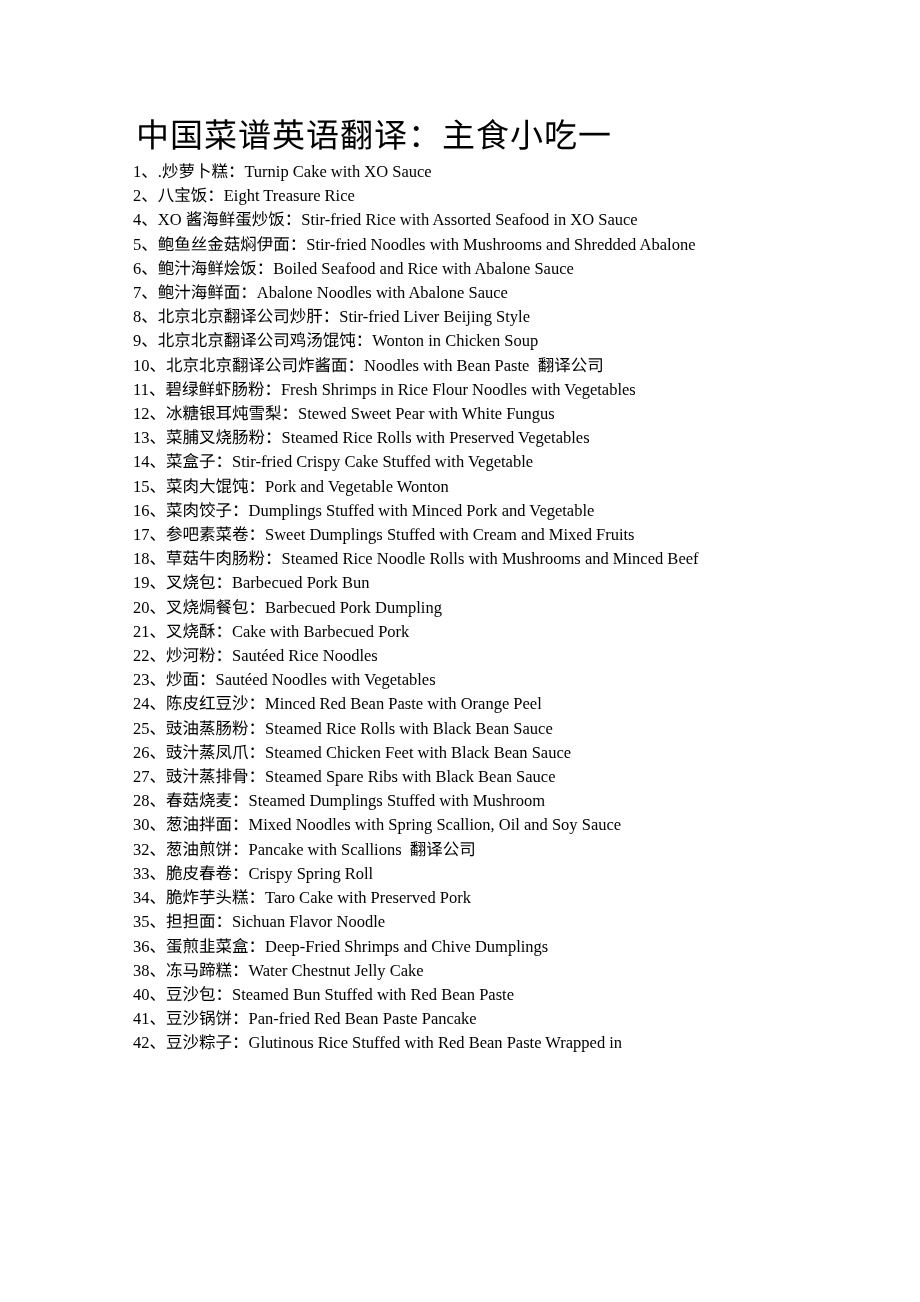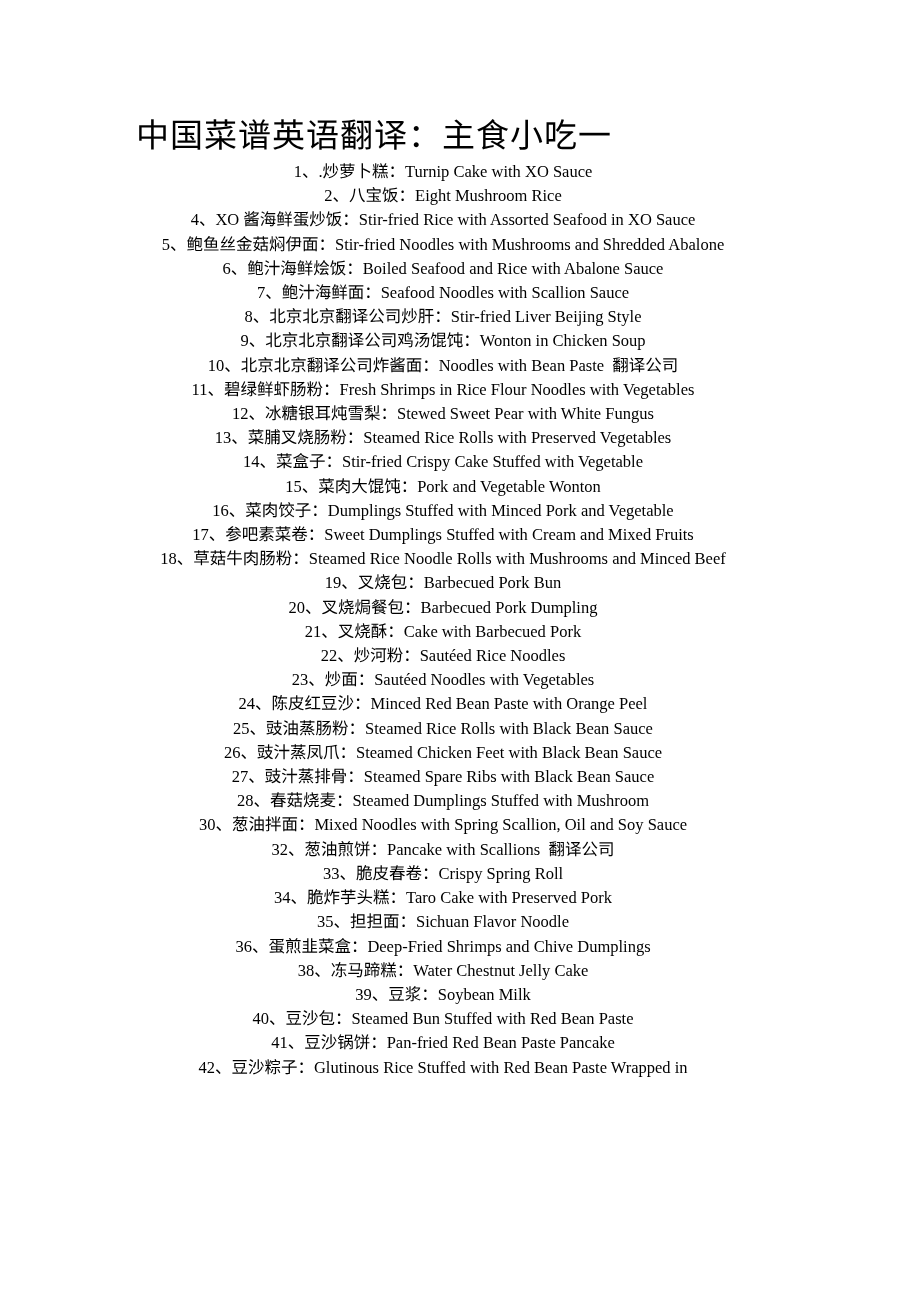--- a/index.html
+++ b/index.html
@@ -43,21 +43,20 @@
   .recipe-list {
     position: absolute;
     left: 133px;
     top: 160px;
     width: 620px;
     list-style: none;
     margin: 0;
     padding: 0;
     font-size: 16.5px;
     line-height: 24.2px;
-    text-align: center;
   }
 
   .recipe-item {
     margin: 0;
     padding: 0;
     white-space: normal;
     text-indent: 0;
   }
 
   .item-index {
@@ -86,25 +85,25 @@
 </style>
 </head>
 <body>
 
 <div class="page">
 
   <h1 class="doc-title">中国菜谱英语翻译：主食小吃一</h1>
 
   <ul class="recipe-list">
       <li class="recipe-item"><span class="item-index">1</span><span class="item-sep">、</span><span class="item-cn">.炒萝卜糕</span><span class="item-colon">：</span><span class="item-en">Turnip Cake with XO Sauce</span></li>
-      <li class="recipe-item"><span class="item-index">2</span><span class="item-sep">、</span><span class="item-cn">八宝饭</span><span class="item-colon">：</span><span class="item-en">Eight Mushroom Rice</span></li>
+      <li class="recipe-item"><span class="item-index">2</span><span class="item-sep">、</span><span class="item-cn">八宝饭</span><span class="item-colon">：</span><span class="item-en">Eight Treasure Rice</span></li>
       <li class="recipe-item"><span class="item-index">4</span><span class="item-sep">、</span><span class="item-cn">XO 酱海鲜蛋炒饭</span><span class="item-colon">：</span><span class="item-en">Stir-fried Rice with Assorted Seafood in XO Sauce</span></li>
       <li class="recipe-item"><span class="item-index">5</span><span class="item-sep">、</span><span class="item-cn">鲍鱼丝金菇焖伊面</span><span class="item-colon">：</span><span class="item-en">Stir-fried Noodles with Mushrooms and Shredded Abalone</span></li>
       <li class="recipe-item"><span class="item-index">6</span><span class="item-sep">、</span><span class="item-cn">鲍汁海鲜烩饭</span><span class="item-colon">：</span><span class="item-en">Boiled Seafood and Rice with Abalone Sauce</span></li>
-      <li class="recipe-item"><span class="item-index">7</span><span class="item-sep">、</span><span class="item-cn">鲍汁海鲜面</span><span class="item-colon">：</span><span class="item-en">Seafood Noodles with Scallion Sauce</span></li>
+      <li class="recipe-item"><span class="item-index">7</span><span class="item-sep">、</span><span class="item-cn">鲍汁海鲜面</span><span class="item-colon">：</span><span class="item-en">Abalone Noodles with Abalone Sauce</span></li>
       <li class="recipe-item"><span class="item-index">8</span><span class="item-sep">、</span><span class="item-cn">北京北京翻译公司炒肝</span><span class="item-colon">：</span><span class="item-en">Stir-fried Liver Beijing Style</span></li>
       <li class="recipe-item"><span class="item-index">9</span><span class="item-sep">、</span><span class="item-cn">北京北京翻译公司鸡汤馄饨</span><span class="item-colon">：</span><span class="item-en">Wonton in Chicken Soup</span></li>
       <li class="recipe-item"><span class="item-index">10</span><span class="item-sep">、</span><span class="item-cn">北京北京翻译公司炸酱面</span><span class="item-colon">：</span><span class="item-en">Noodles with Bean Paste</span><span class="item-note">&nbsp;&nbsp;翻译公司</span></li>
       <li class="recipe-item"><span class="item-index">11</span><span class="item-sep">、</span><span class="item-cn">碧绿鲜虾肠粉</span><span class="item-colon">：</span><span class="item-en">Fresh Shrimps in Rice Flour Noodles with Vegetables</span></li>
       <li class="recipe-item"><span class="item-index">12</span><span class="item-sep">、</span><span class="item-cn">冰糖银耳炖雪梨</span><span class="item-colon">：</span><span class="item-en">Stewed Sweet Pear with White Fungus</span></li>
       <li class="recipe-item"><span class="item-index">13</span><span class="item-sep">、</span><span class="item-cn">菜脯叉烧肠粉</span><span class="item-colon">：</span><span class="item-en">Steamed Rice Rolls with Preserved Vegetables</span></li>
       <li class="recipe-item"><span class="item-index">14</span><span class="item-sep">、</span><span class="item-cn">菜盒子</span><span class="item-colon">：</span><span class="item-en">Stir-fried Crispy Cake Stuffed with Vegetable</span></li>
       <li class="recipe-item"><span class="item-index">15</span><span class="item-sep">、</span><span class="item-cn">菜肉大馄饨</span><span class="item-colon">：</span><span class="item-en">Pork and Vegetable Wonton</span></li>
       <li class="recipe-item"><span class="item-index">16</span><span class="item-sep">、</span><span class="item-cn">菜肉饺子</span><span class="item-colon">：</span><span class="item-en">Dumplings Stuffed with Minced Pork and Vegetable</span></li>
       <li class="recipe-item"><span class="item-index">17</span><span class="item-sep">、</span><span class="item-cn">参吧素菜卷</span><span class="item-colon">：</span><span class="item-en">Sweet Dumplings Stuffed with Cream and Mixed Fruits</span></li>
@@ -119,19 +118,18 @@
       <li class="recipe-item"><span class="item-index">26</span><span class="item-sep">、</span><span class="item-cn">豉汁蒸凤爪</span><span class="item-colon">：</span><span class="item-en">Steamed Chicken Feet with Black Bean Sauce</span></li>
       <li class="recipe-item"><span class="item-index">27</span><span class="item-sep">、</span><span class="item-cn">豉汁蒸排骨</span><span class="item-colon">：</span><span class="item-en">Steamed Spare Ribs with Black Bean Sauce</span></li>
       <li class="recipe-item"><span class="item-index">28</span><span class="item-sep">、</span><span class="item-cn">春菇烧麦</span><span class="item-colon">：</span><span class="item-en">Steamed Dumplings Stuffed with Mushroom</span></li>
       <li class="recipe-item"><span class="item-index">30</span><span class="item-sep">、</span><span class="item-cn">葱油拌面</span><span class="item-colon">：</span><span class="item-en">Mixed Noodles with Spring Scallion, Oil and Soy Sauce</span></li>
       <li class="recipe-item"><span class="item-index">32</span><span class="item-sep">、</span><span class="item-cn">葱油煎饼</span><span class="item-colon">：</span><span class="item-en">Pancake with Scallions</span><span class="item-note">&nbsp;&nbsp;翻译公司</span></li>
       <li class="recipe-item"><span class="item-index">33</span><span class="item-sep">、</span><span class="item-cn">脆皮春卷</span><span class="item-colon">：</span><span class="item-en">Crispy Spring Roll</span></li>
       <li class="recipe-item"><span class="item-index">34</span><span class="item-sep">、</span><span class="item-cn">脆炸芋头糕</span><span class="item-colon">：</span><span class="item-en">Taro Cake with Preserved Pork</span></li>
       <li class="recipe-item"><span class="item-index">35</span><span class="item-sep">、</span><span class="item-cn">担担面</span><span class="item-colon">：</span><span class="item-en">Sichuan Flavor Noodle</span></li>
       <li class="recipe-item"><span class="item-index">36</span><span class="item-sep">、</span><span class="item-cn">蛋煎韭菜盒</span><span class="item-colon">：</span><span class="item-en">Deep-Fried Shrimps and Chive Dumplings</span></li>
       <li class="recipe-item"><span class="item-index">38</span><span class="item-sep">、</span><span class="item-cn">冻马蹄糕</span><span class="item-colon">：</span><span class="item-en">Water Chestnut Jelly Cake</span></li>
-      <li class="recipe-item"><span class="item-index">39</span><span class="item-sep">、</span><span class="item-cn">豆浆</span><span class="item-colon">：</span><span class="item-en">Soybean Milk</span></li>
       <li class="recipe-item"><span class="item-index">40</span><span class="item-sep">、</span><span class="item-cn">豆沙包</span><span class="item-colon">：</span><span class="item-en">Steamed Bun Stuffed with Red Bean Paste</span></li>
       <li class="recipe-item"><span class="item-index">41</span><span class="item-sep">、</span><span class="item-cn">豆沙锅饼</span><span class="item-colon">：</span><span class="item-en">Pan-fried Red Bean Paste Pancake</span></li>
       <li class="recipe-item"><span class="item-index">42</span><span class="item-sep">、</span><span class="item-cn">豆沙粽子</span><span class="item-colon">：</span><span class="item-en">Glutinous Rice Stuffed with Red Bean Paste Wrapped in</span></li>
     </ul>
 
 </div>
 
 </body></html>

